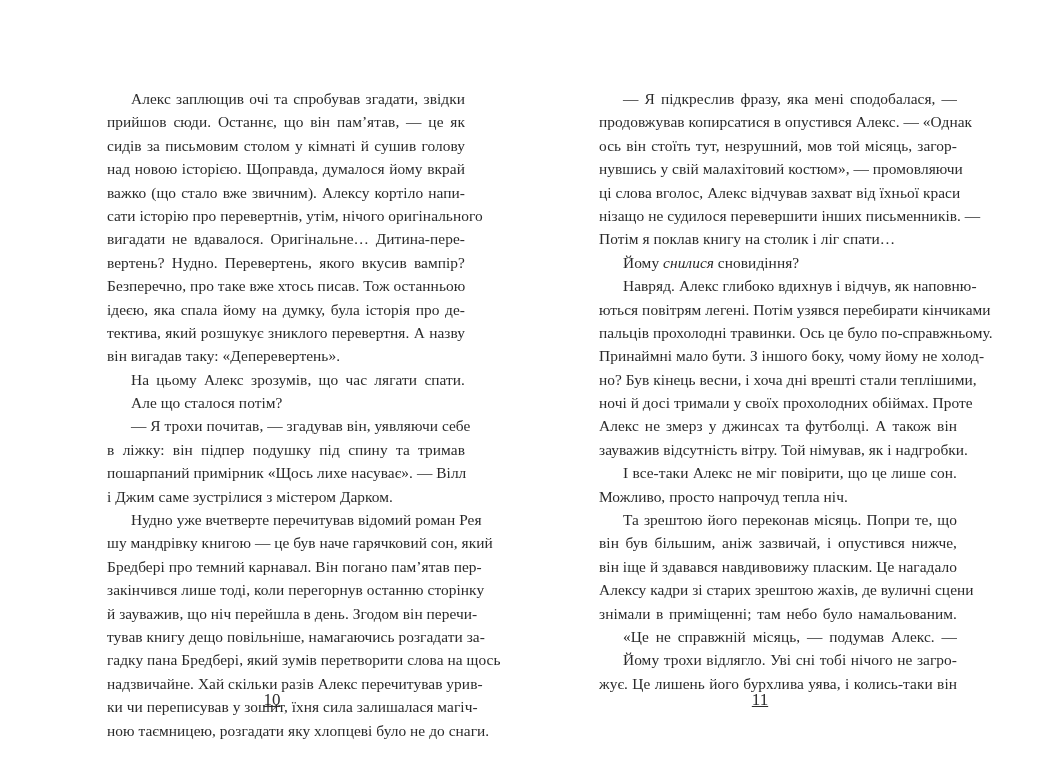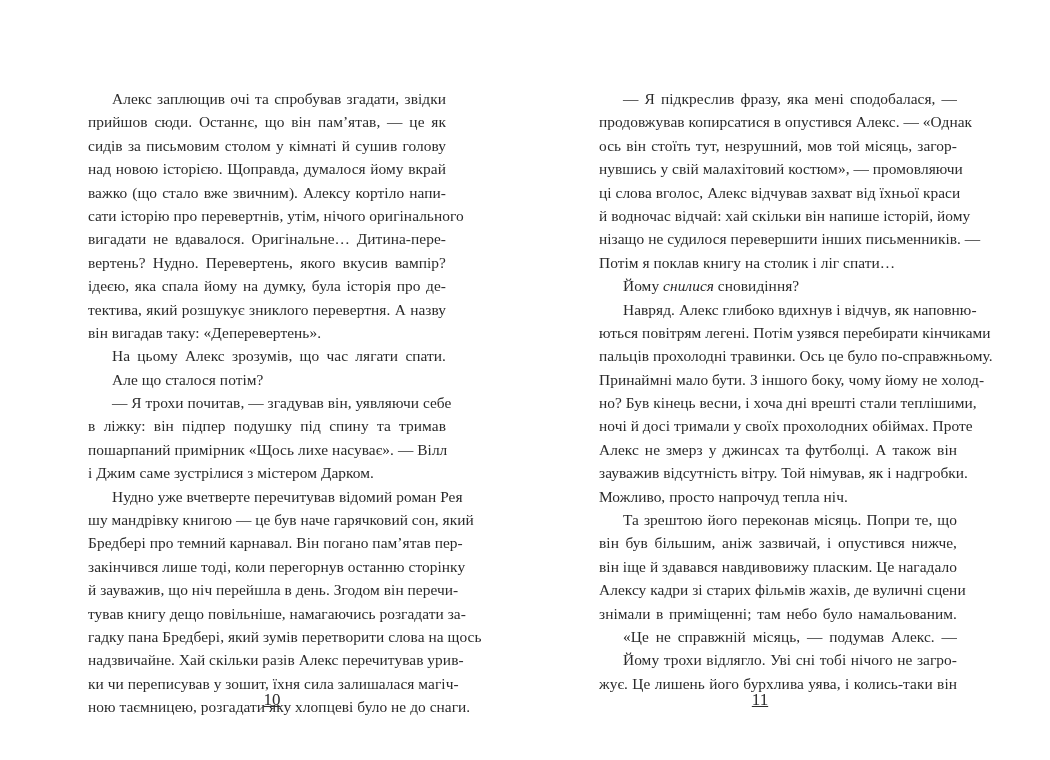--- a/index.html
+++ b/index.html
@@ -18,21 +18,21 @@
     .spread {
       position: absolute;
       inset: 0;
       background: #ffffff;
     }
     .page {
       position: absolute;
       top: 87px;
       width: 358px;
     }
-    .page-left { left: 88px; }
+    .page-left { left: 107px; }
     .page-right { left: 599px; }
     .line {
       display: block;
       height: 23.4px;
       line-height: 23.4px;
       font-size: 15.4px;
       white-space: nowrap;
       text-align: justify;
       text-align-last: justify;
       font-family: "Liberation Serif", "DejaVu Serif", serif;
@@ -65,20 +65,21 @@
 <div class="spread">
   <div class="page page-left" id="left-page">
       <div class="line indent">Алекс заплющив очі та спробував згадати, звідки</div>
       <div class="line">прийшов сюди. Останнє, що він пам’ятав, — це як</div>
       <div class="line">сидів за письмовим столом у кімнаті й сушив голову</div>
       <div class="line">над новою історією. Щоправда, думалося йому вкрай</div>
       <div class="line">важко (що стало вже звичним). Алексу кортіло напи-</div>
       <div class="line">сати історію про перевертнів, утім, нічого оригінального</div>
       <div class="line">вигадати не вдавалося. Оригінальне… Дитина-пере-</div>
       <div class="line">вертень? Нудно. Перевертень, якого вкусив вампір?</div>
+      <div class="line">Безперечно, про таке вже хтось писав. Тож останньою</div>
       <div class="line">ідеєю, яка спала йому на думку, була історія про де-</div>
       <div class="line">тектива, який розшукує зниклого перевертня. А назву</div>
       <div class="line last">він вигадав таку: «Деперевертень».</div>
       <div class="line indent">На цьому Алекс зрозумів, що час лягати спати.</div>
       <div class="line indent last">Але що сталося потім?</div>
       <div class="line indent">— Я трохи почитав, — згадував він, уявляючи себе</div>
       <div class="line">в ліжку: він підпер подушку під спину та тримав</div>
       <div class="line">пошарпаний примірник «Щось лихе насуває». — Вілл</div>
       <div class="line last">і Джим саме зустрілися з містером Дарком.</div>
       <div class="line indent">Нудно уже вчетверте перечитував відомий роман Рея</div>
@@ -91,37 +92,37 @@
       <div class="line">надзвичайне. Хай скільки разів Алекс перечитував урив-</div>
       <div class="line">ки чи переписував у зошит, їхня сила залишалася магіч-</div>
       <div class="line">ною таємницею, розгадати яку хлопцеві було не до снаги.</div>
     </div>
   <div class="page page-right" id="right-page">
       <div class="line indent">— Я підкреслив фразу, яка мені сподобалася, —</div>
       <div class="line">продовжував копирсатися в опустився Алекс. — «Однак</div>
       <div class="line">ось він стоїть тут, незрушний, мов той місяць, загор-</div>
       <div class="line">нувшись у свій малахітовий костюм», — промовляючи</div>
       <div class="line">ці слова вголос, Алекс відчував захват від їхньої краси</div>
-      <div class="line">й водночас відчай: хай скільки він напише історій, йому</div>
       <div class="line">нізащо не судилося перевершити інших письменників. —</div>
       <div class="line last">Потім я поклав книгу на столик і ліг спати…</div>
       <div class="line indent last"><span style="white-space: pre;">Йому </span><em>снилися</em><span style="white-space: pre;"> сновидіння?</span></div>
       <div class="line indent">Навряд. Алекс глибоко вдихнув і відчув, як наповню-</div>
       <div class="line">ються повітрям легені. Потім узявся перебирати кінчиками</div>
       <div class="line">пальців прохолодні травинки. Ось це було по-справжньому.</div>
       <div class="line">Принаймні мало бути. З іншого боку, чому йому не холод-</div>
       <div class="line">но? Був кінець весни, і хоча дні врешті стали теплішими,</div>
       <div class="line">ночі й досі тримали у своїх прохолодних обіймах. Проте</div>
       <div class="line">Алекс не змерз у джинсах та футболці. А також він</div>
       <div class="line">зауважив відсутність вітру. Той німував, як і надгробки.</div>
+      <div class="line indent">І все-таки Алекс не міг повірити, що це лише сон.</div>
       <div class="line last">Можливо, просто напрочуд тепла ніч.</div>
       <div class="line indent">Та зрештою його переконав місяць. Попри те, що</div>
       <div class="line">він був більшим, аніж зазвичай, і опустився нижче,</div>
       <div class="line">він іще й здавався навдивовижу пласким. Це нагадало</div>
-      <div class="line">Алексу кадри зі старих фільмів жахів, де вуличні сцени</div>
+      <div class="line">Алексу кадри зі старих зрештою жахів, де вуличні сцени</div>
       <div class="line">знімали в приміщенні; там небо було намальованим.</div>
       <div class="line indent">«Це не справжній місяць, — подумав Алекс. —</div>
       <div class="line indent">Йому трохи відлягло. Уві сні тобі нічого не загро-</div>
       <div class="line">жує. Це лишень його бурхлива уява, і колись-таки він</div>
     </div>
   <div class="page-number left">10</div>
   <div class="page-number right">11</div>
 </div>
 
 </body></html>

